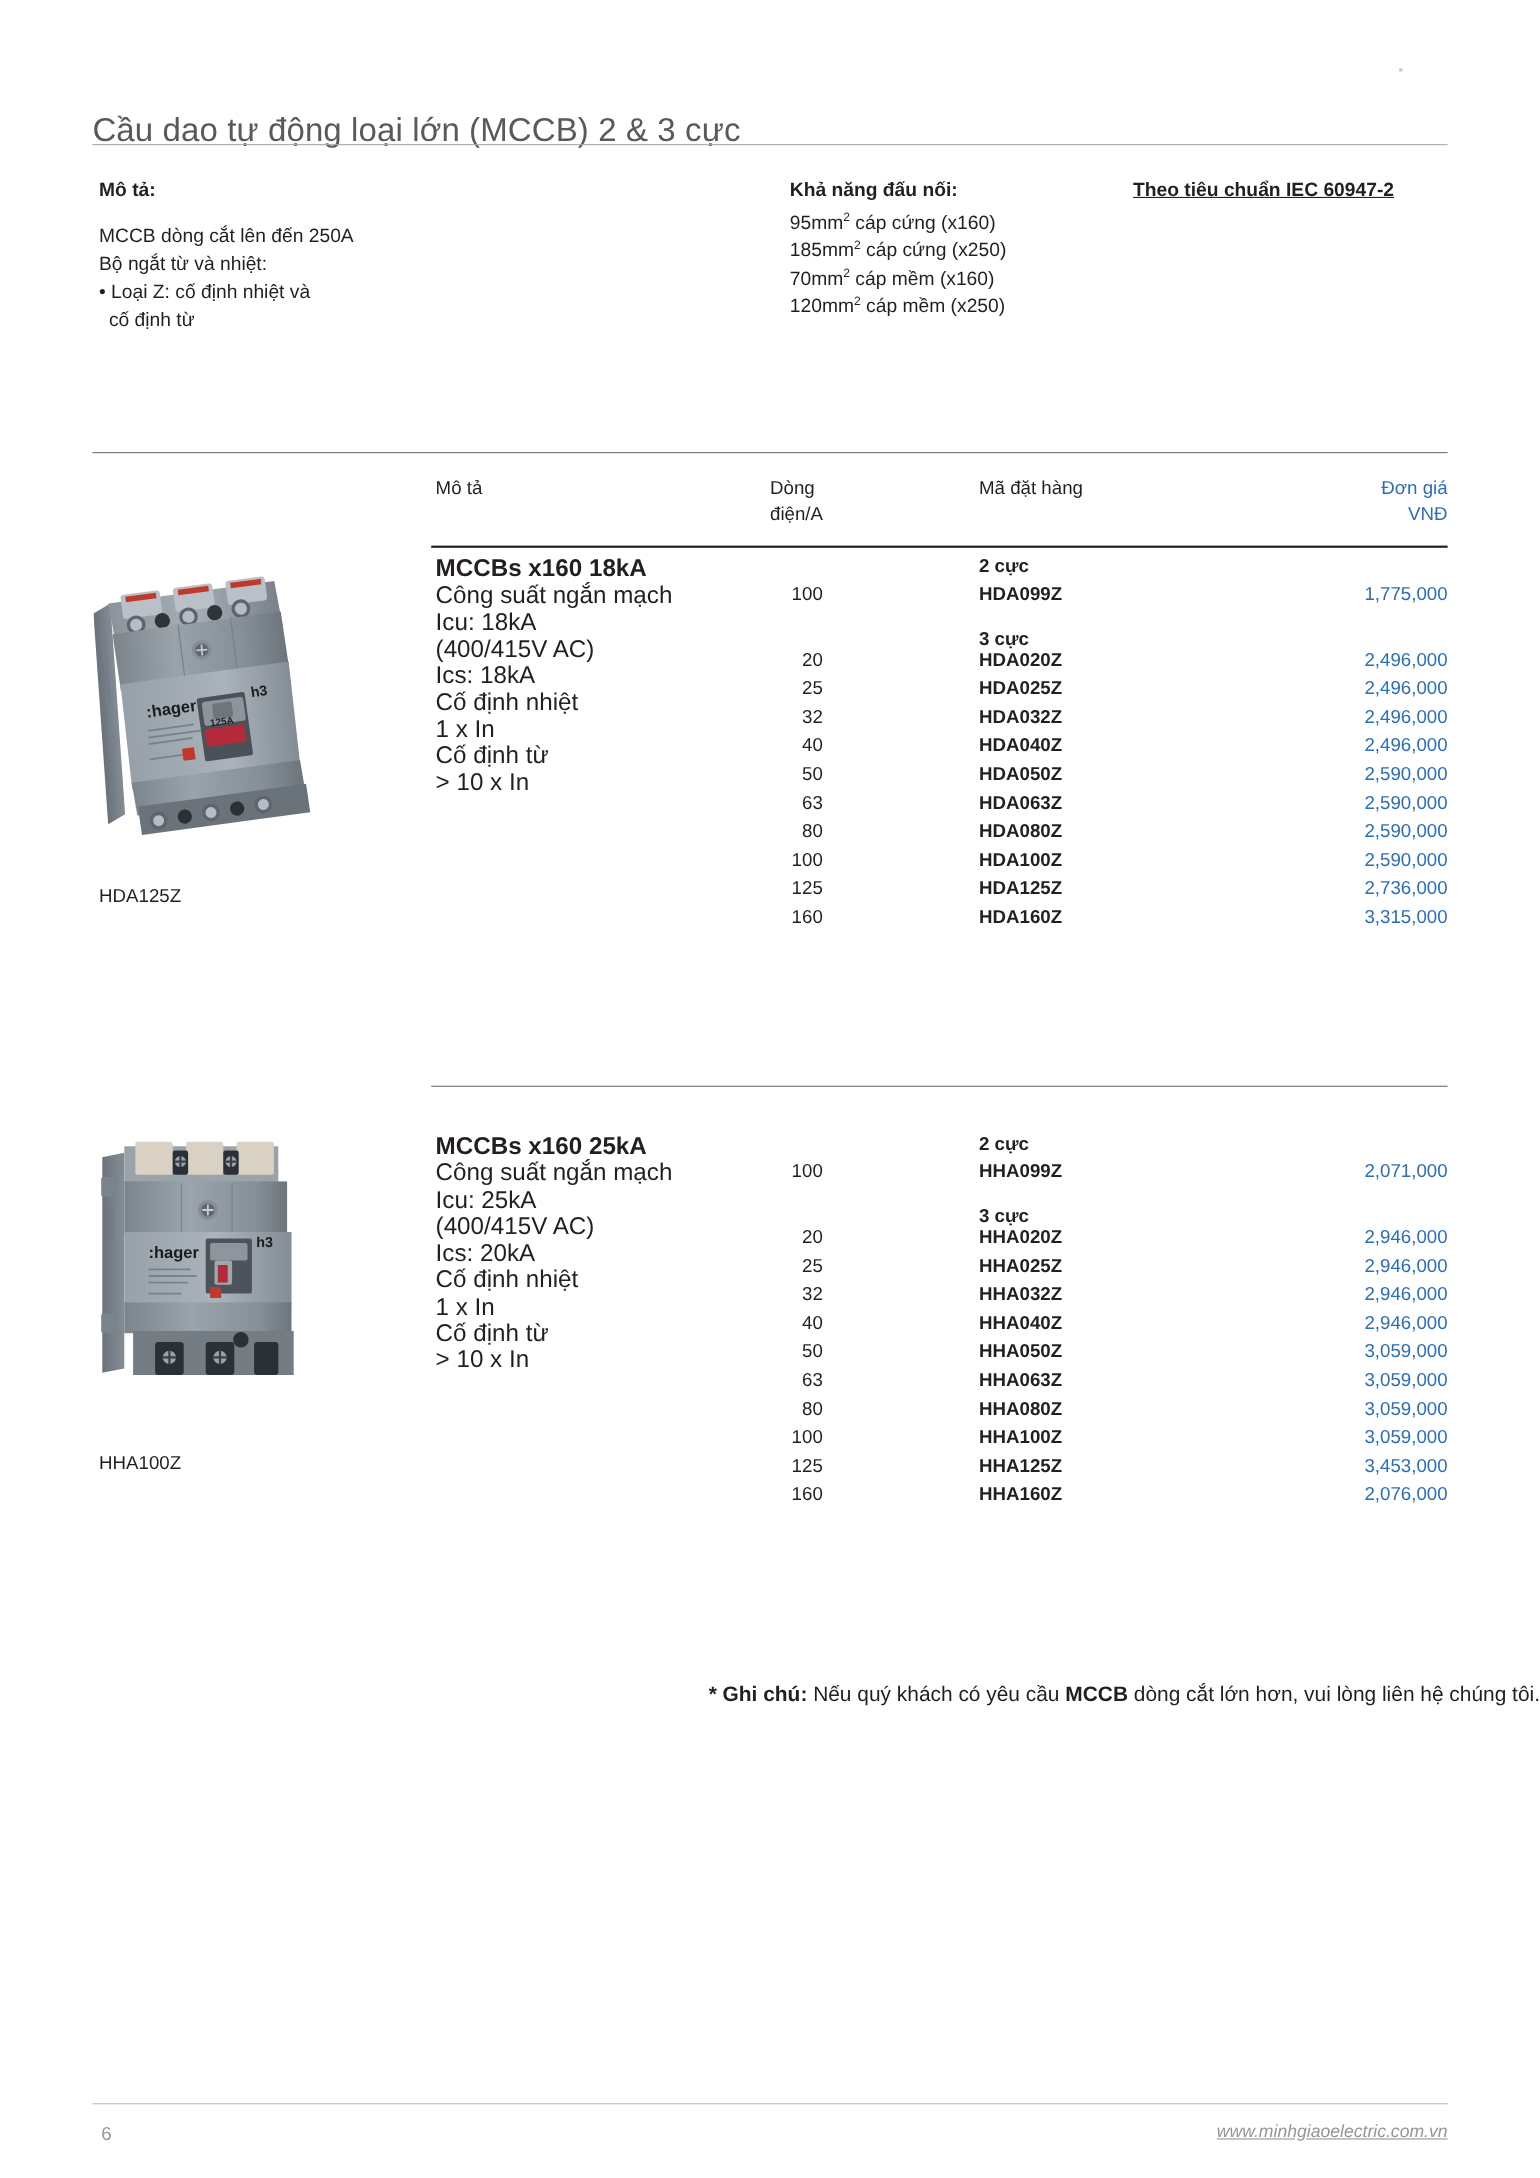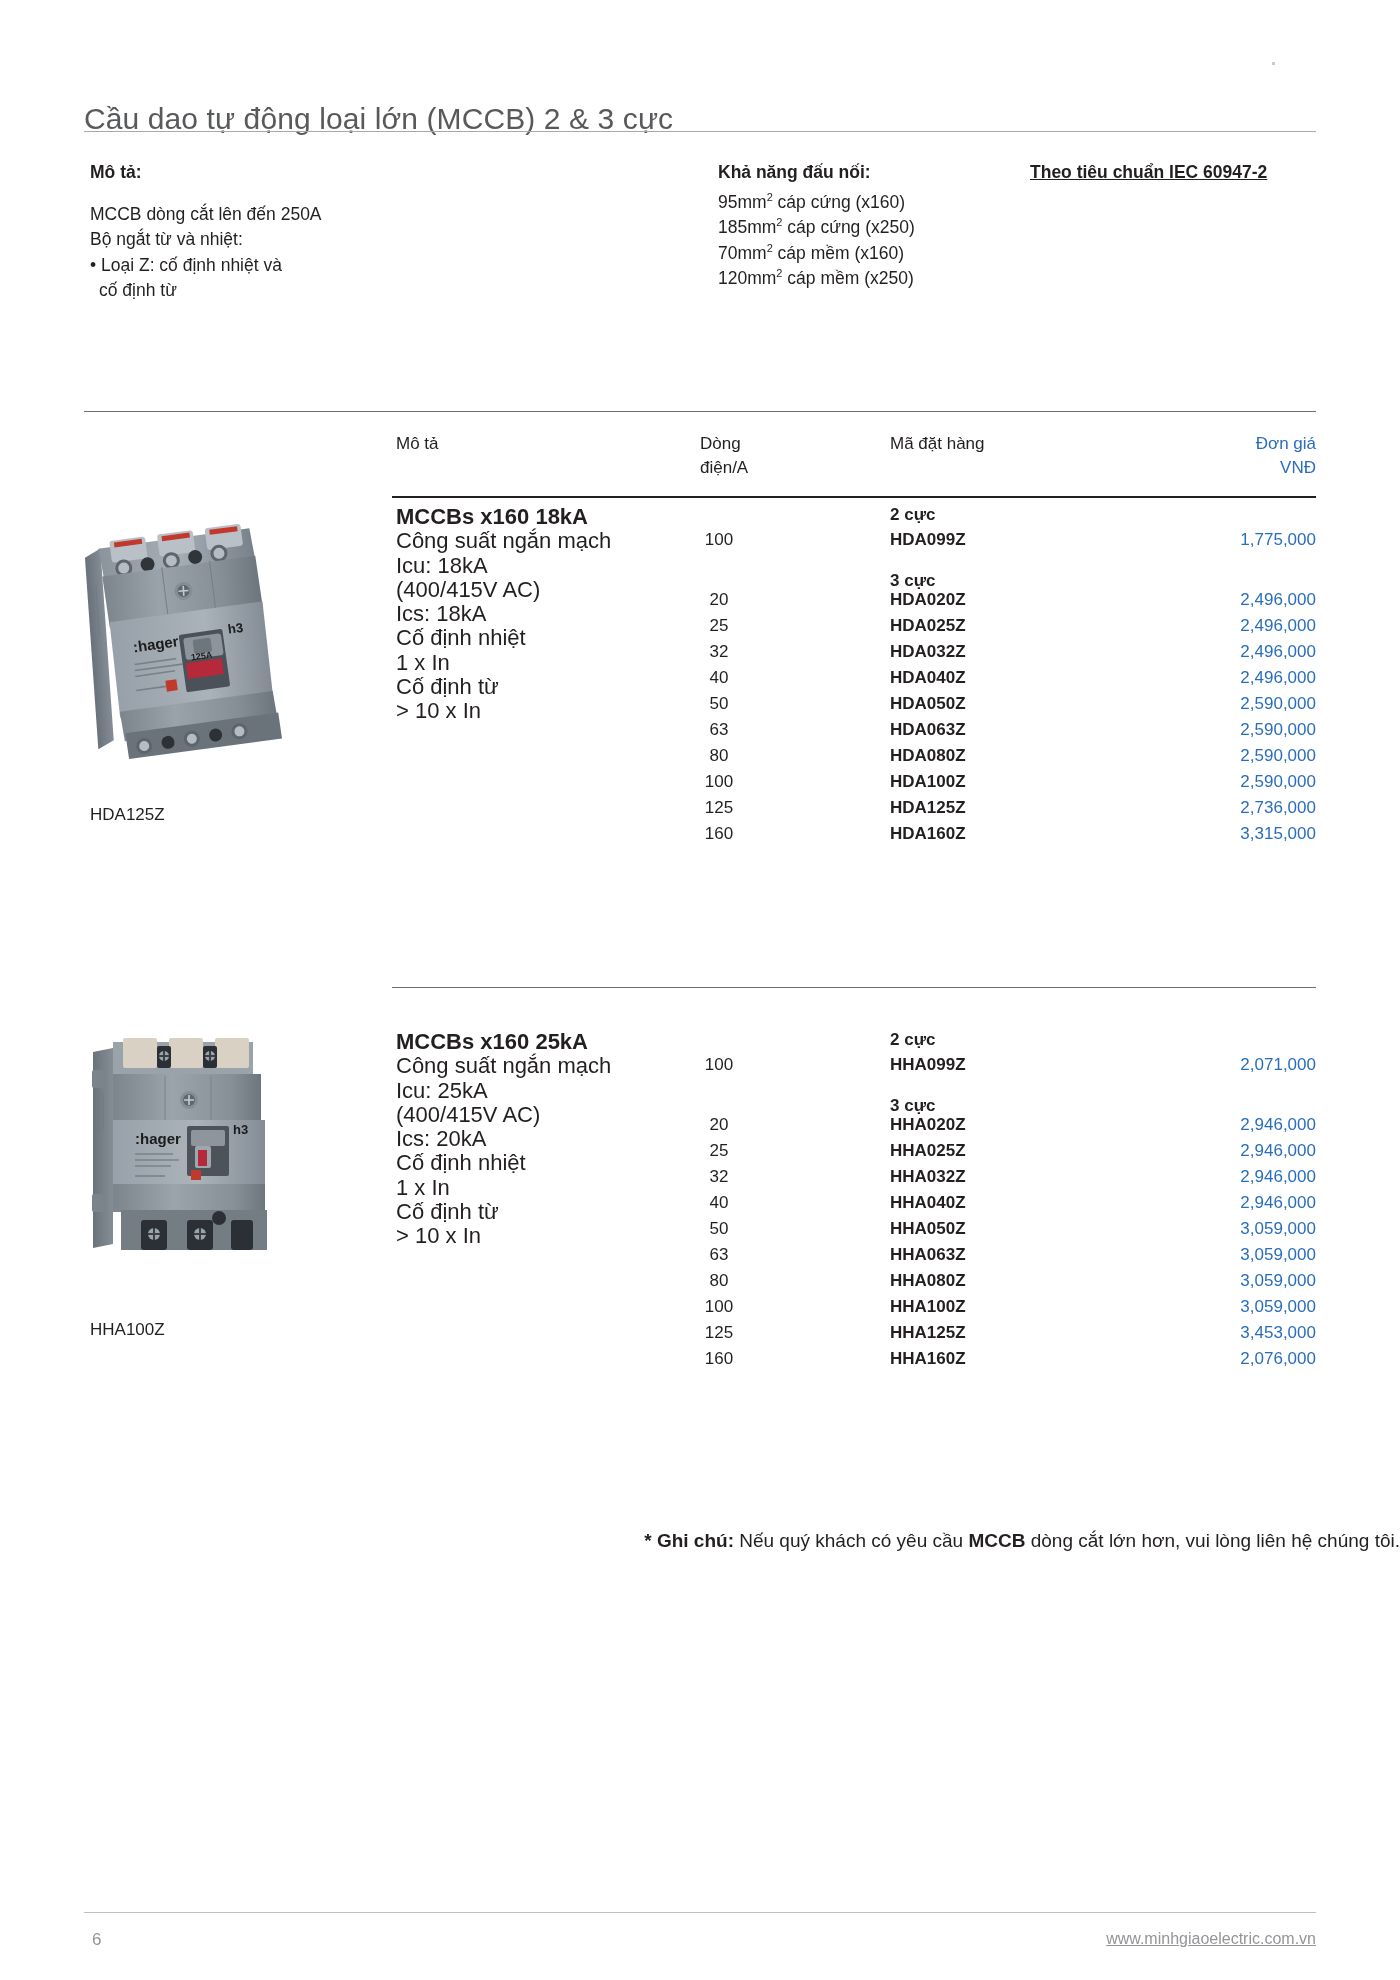--- a/index.html
+++ b/index.html
@@ -149,21 +149,21 @@
   .row {
     position: absolute;
     left: 0;
     width: 1400px;
     height: 32px;
   }
   .cell-cur {
     position: absolute;
     left: 690px;
     width: 58px;
-    text-align: center;
+    text-align: right;
     font-size: 17px;
     color: #231f20;
   }
   .cell-code {
     position: absolute;
     left: 890px;
     font-size: 17px;
     font-weight: bold;
     color: #231f20;
   }
@@ -203,20 +203,21 @@
     top: 1930px;
     font-size: 17px;
     color: #939598;
   }
   .site-url {
     position: absolute;
     right: 84px;
     top: 1930px;
     font-size: 16px;
     color: #939598;
+    font-style: italic;
     text-decoration: underline;
   }
 
   
   .prod-img svg { display: block; width: 100%; height: 100%; }
 </style>
 </head>
 <body>
 
 <div class="page">

